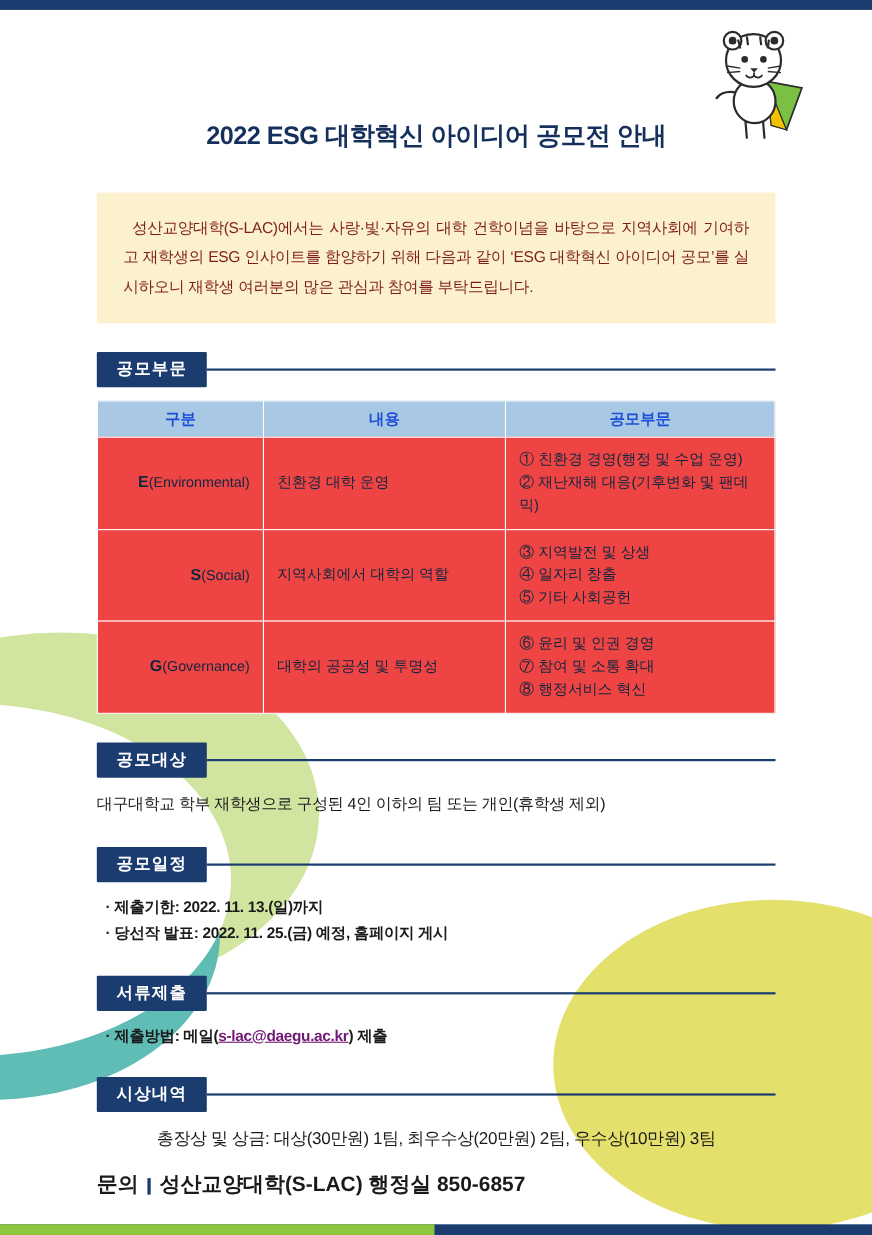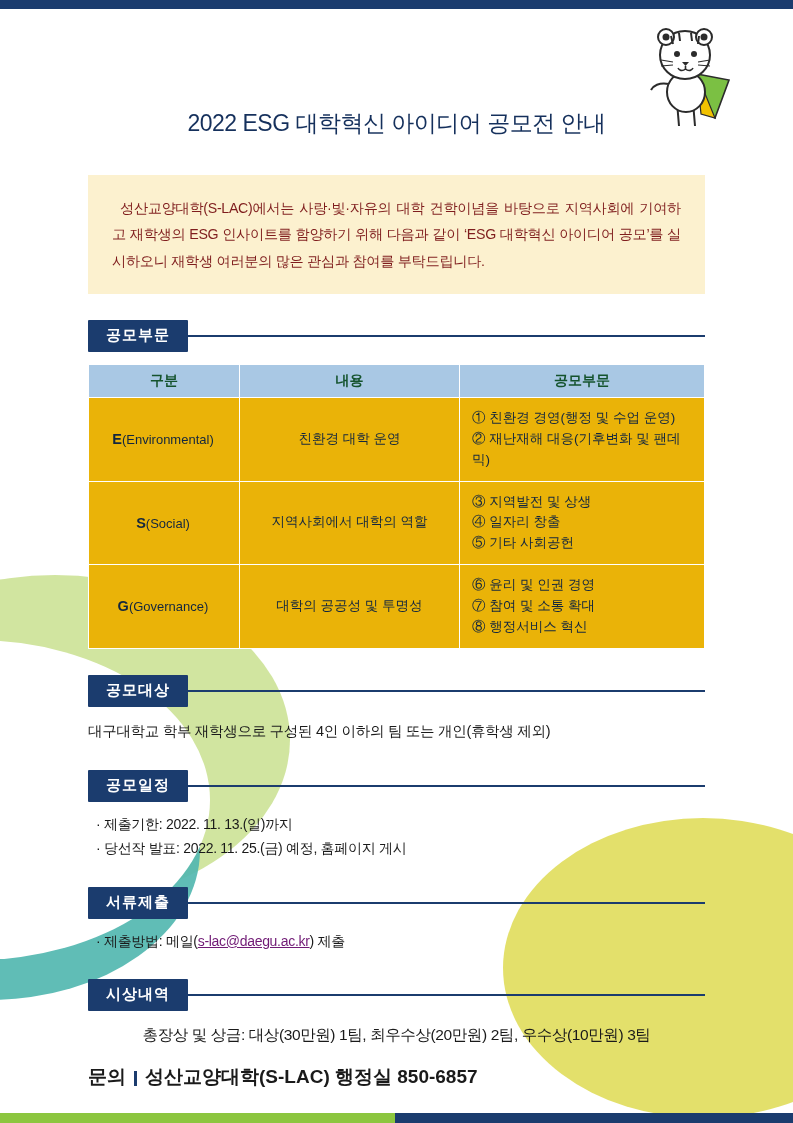--- a/index.html
+++ b/index.html
@@ -96,21 +96,21 @@
     top: 22px;
     right: 52px;
     width: 104px;
     height: 110px;
     z-index: 3;
   }
 
   .title {
     text-align: center;
     font-size: 23px;
-    font-weight: normal;
+    font-weight: bold;
     color: #15305c;
     margin: 0;
     padding-top: 108px;
     letter-spacing: -0.5px;
   }
 
   .intro-box {
     margin: 36px 40px 0 40px;
     background: #fcf1cf;
     padding: 20px 24px 20px 24px;
@@ -159,59 +159,59 @@
     border-collapse: collapse;
     margin-top: 12px;
     font-size: 13.5px;
   }
   table.comp th {
     background: #a9c8e4;
     border: 1px solid #ffffff;
     padding: 7px 4px;
     font-weight: bold;
     font-size: 14px;
-    color: #14532d;
+    color: #1d4ed8;
   }
   table.comp td {
     border: 1px solid #ffffff;
-    background: #eab308;
+    background: #ef4444;
     padding: 10px 12px;
     vertical-align: middle;
     line-height: 1.55;
     color: #12263f;
   }
   table.comp td.c-key {
     width: 128px;
-    text-align: center;
+    text-align: right;
     padding-left: 10px;
     font-size: 13px;
   }
   table.comp td.c-key .big { font-weight: bold; font-size: 14.5px; }
   table.comp td.c-desc {
     width: 195px;
-    text-align: center;
+    text-align: left;
   }
   table.comp td.c-items {
     text-align: left;
     font-size: 13.5px;
   }
 
   .body-text {
     margin: 12px 40px 0 40px;
     font-size: 14.5px;
     line-height: 1.7;
     letter-spacing: -0.3px;
   }
   .bullet-list {
     margin: 10px 40px 0 48px;
     font-size: 14px;
     line-height: 1.75;
     letter-spacing: -0.3px;
   }
-  .bullet-list div { white-space: nowrap; }
+  .bullet-list div { white-space: nowrap; font-weight: bold; }
   .mail-link {
     color: #701a75;
     text-decoration: underline;
   }
 
   .award-line {
     margin: 14px 40px 0 40px;
     text-align: center;
     font-size: 15.5px;
     letter-spacing: -0.4px;

